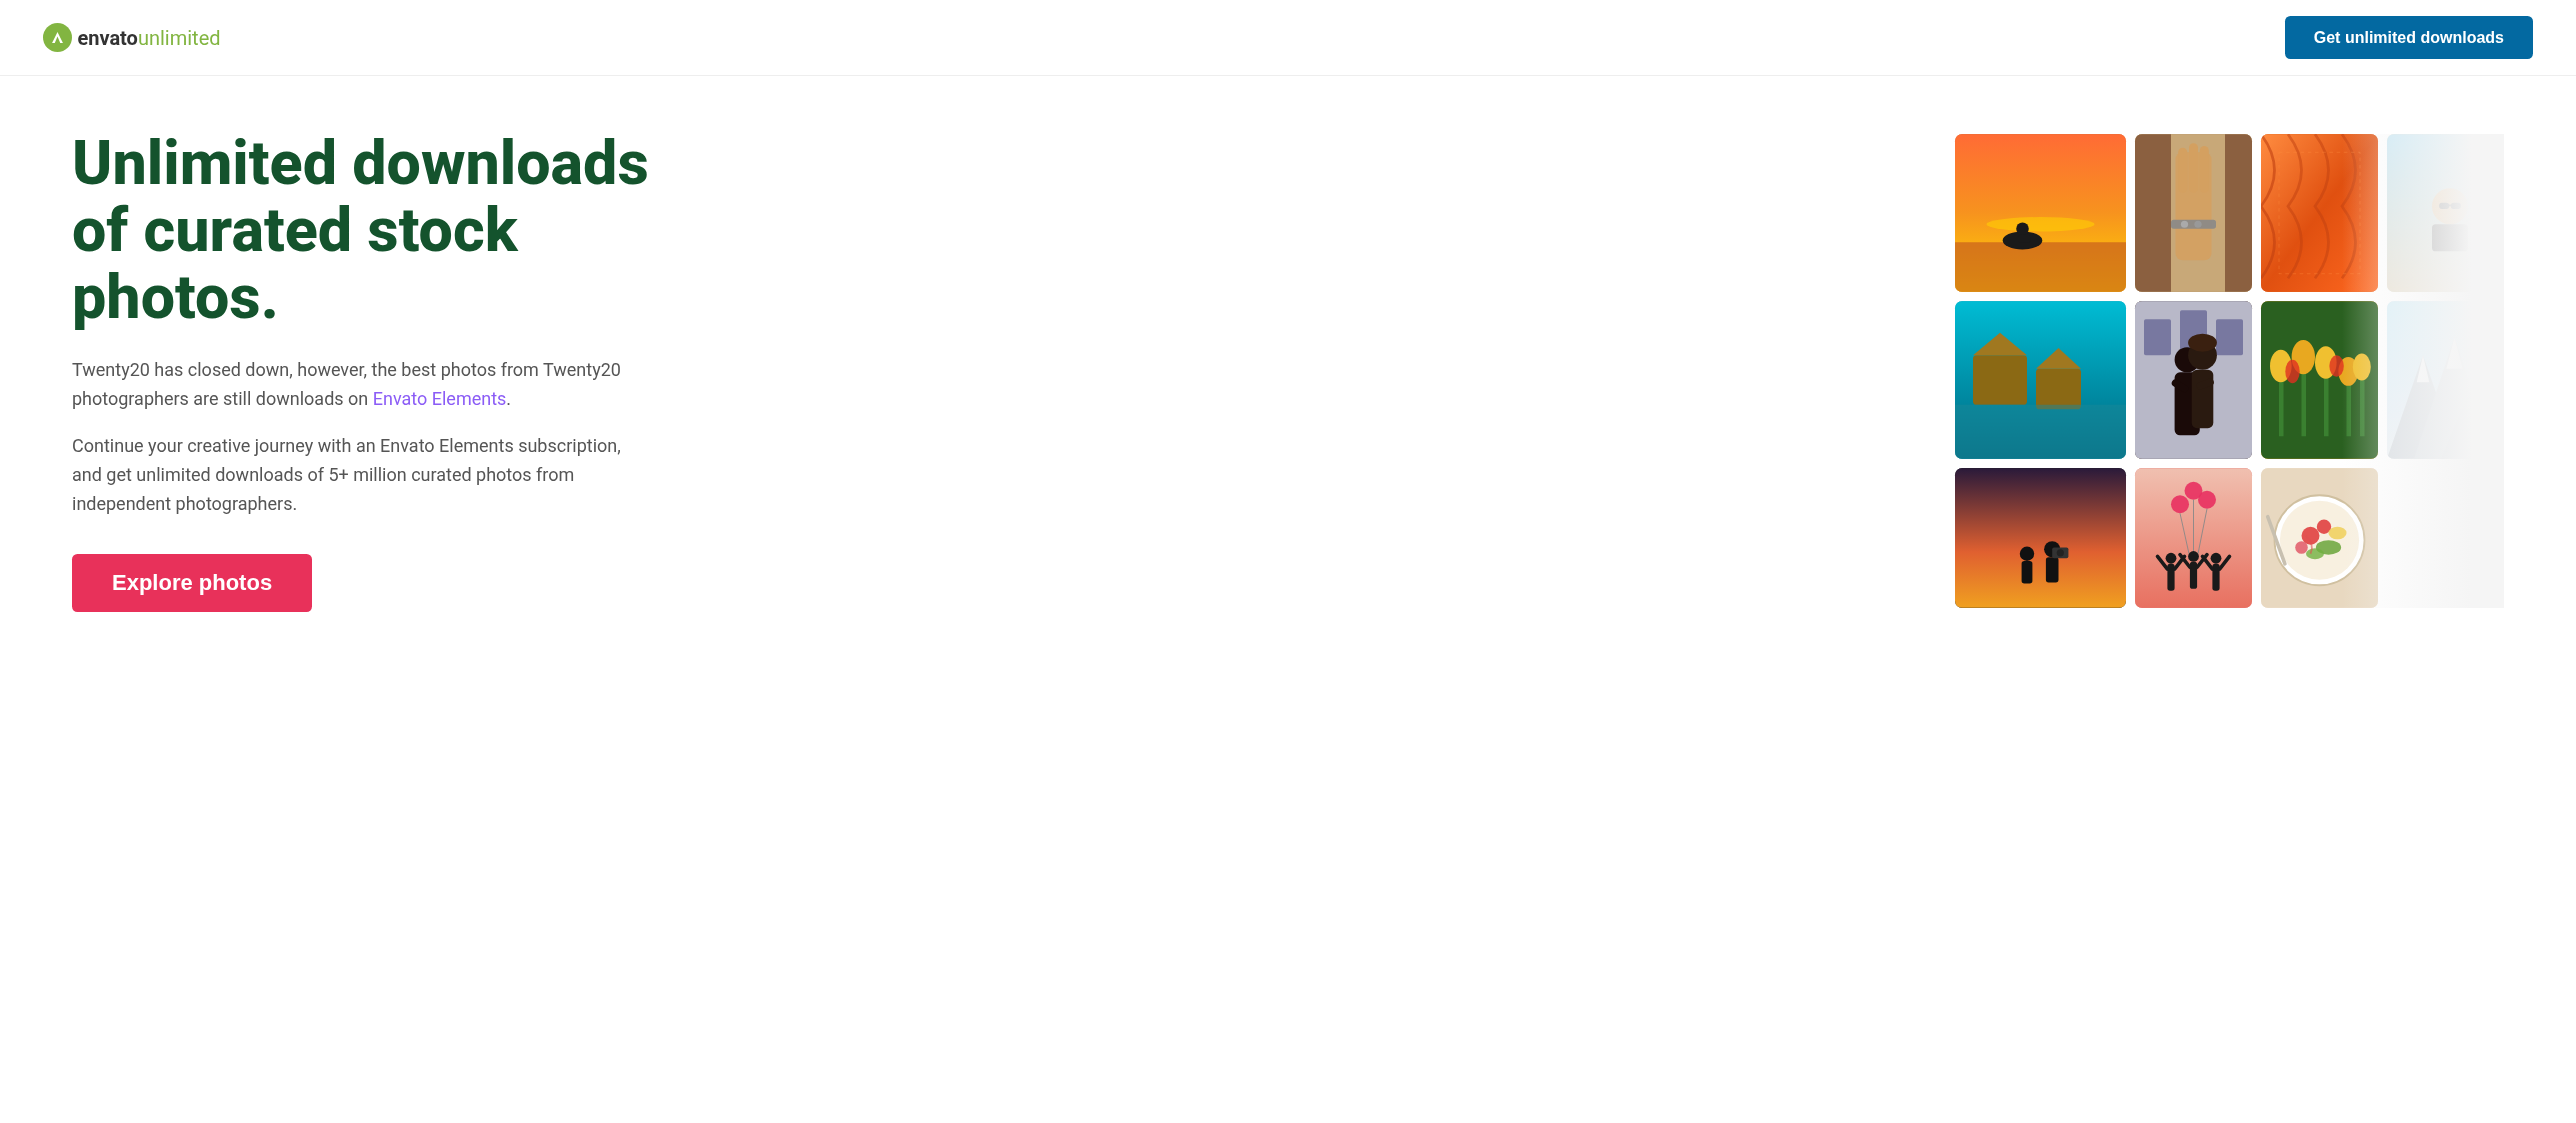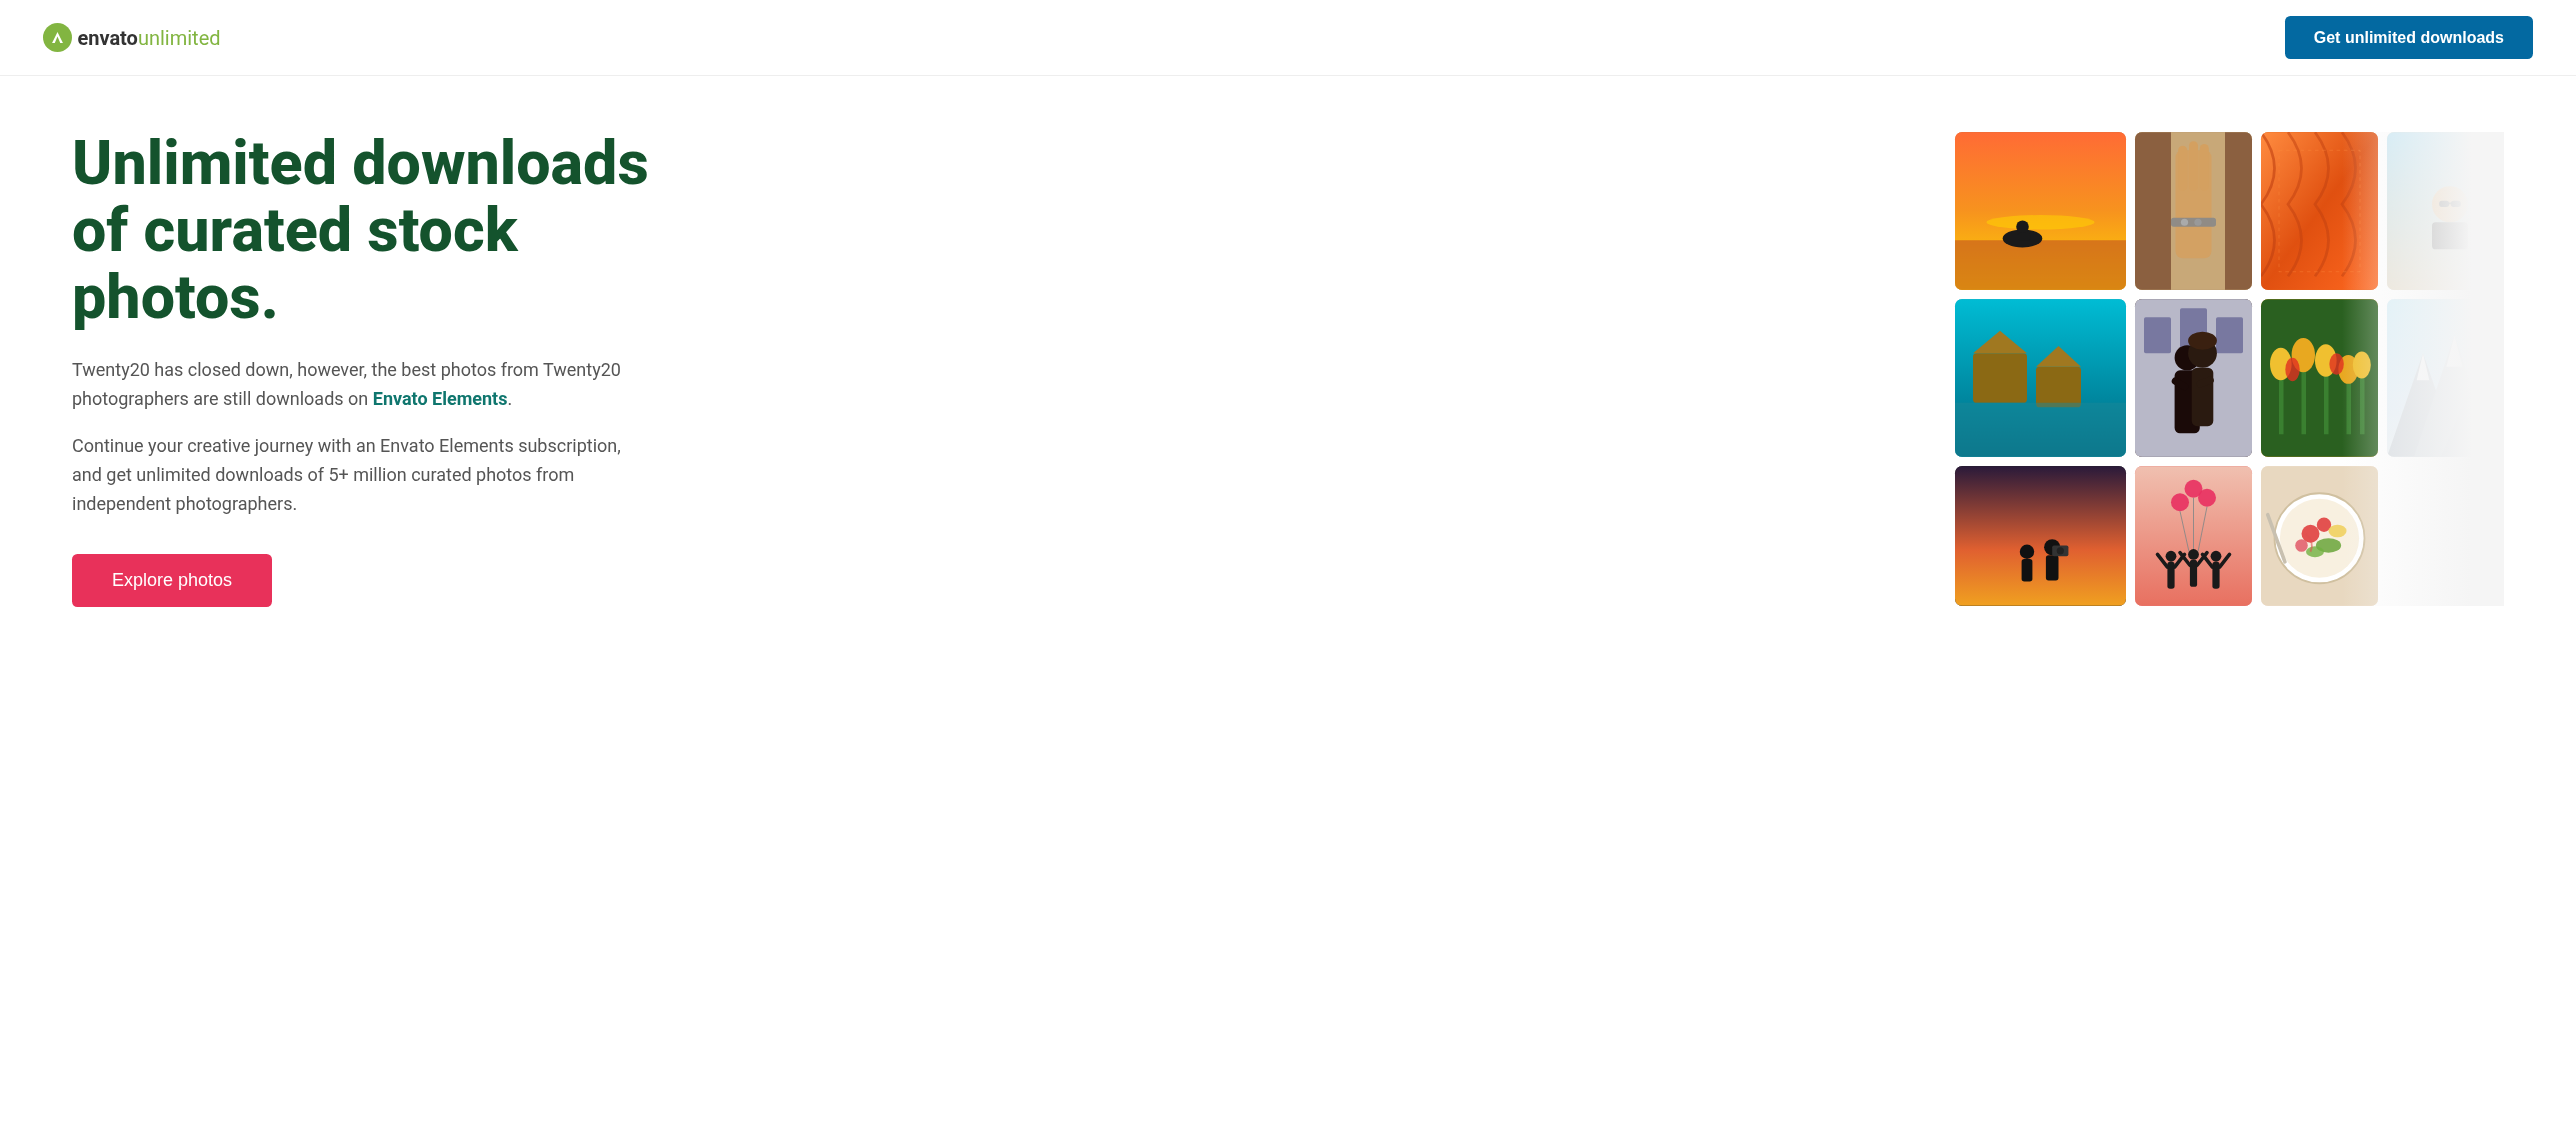--- a/index.html
+++ b/index.html
@@ -87,40 +87,40 @@
 
     .description {
       font-size: 18px;
       color: #555555;
       line-height: 1.6;
       margin-bottom: 18px;
       max-width: 559px;
     }
 
     .description strong {
-      color: #0f766e;
-      font-weight: 700;
+      color: #8b5cf6;
+      font-weight: 400;
     }
 
     .description-2 {
       font-size: 18px;
       color: #555555;
       line-height: 1.6;
       margin-bottom: 36px;
       max-width: 559px;
     }
 
     .explore-button {
       background-color: #e8315a;
       color: #ffffff;
       border: none;
       border-radius: 5.4px;
       padding: 16px 40px;
-      font-size: 18px;
-      font-weight: 400;
+      font-size: 22px;
+      font-weight: 700;
       cursor: pointer;
     }
 
     
     .right-content {
       flex: 0 0 auto;
       display: flex;
       gap: 9px;
       position: relative;
       margin-left: 54px;

